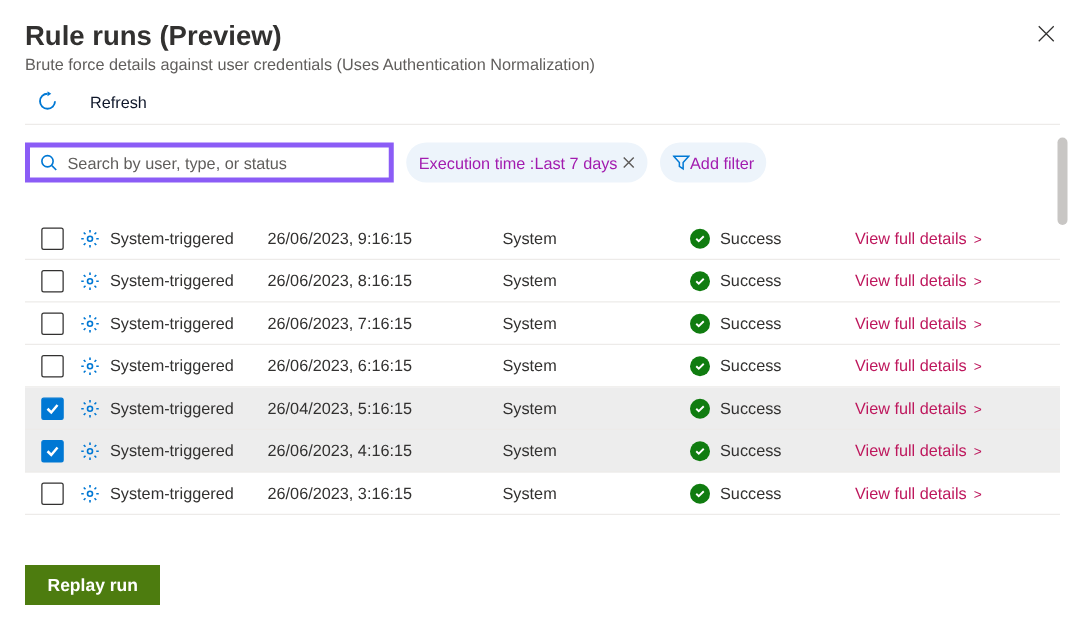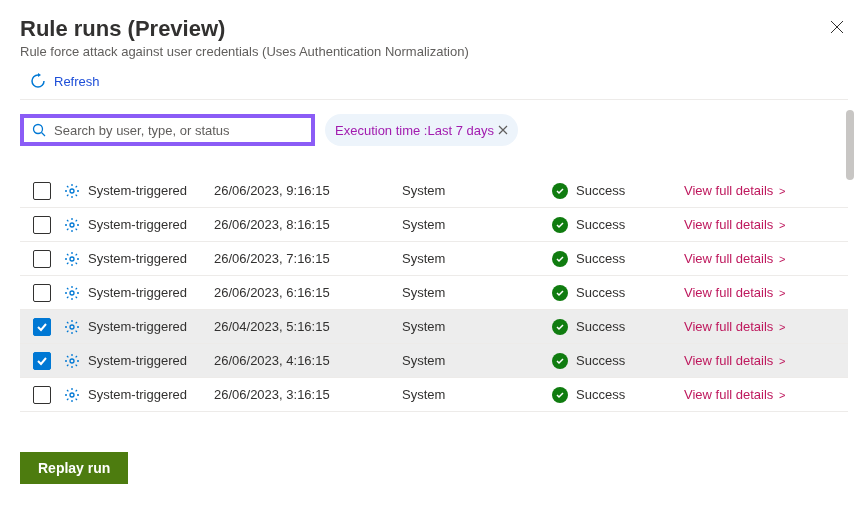--- a/index.html
+++ b/index.html
@@ -19,21 +19,21 @@
     .subtitle { font-size: 13px; color: #605e5c; margin-top: 2px; }
     .close-btn { cursor: pointer; padding: 4px; }
     .refresh-row {
       display: flex;
       align-items: center;
       gap: 8px;
       padding: 14px 0 10px 10px;
       border-bottom: 1px solid #edebe9;
       cursor: pointer;
     }
-    .refresh-row span { font-size: 13px; color: #1d4ed8; }
+    .refresh-row span { font-size: 13px; color: #0f172a; margin-left: 18px; }
     .filter-row {
       display: flex;
       align-items: center;
       gap: 10px;
       padding: 14px 0 0 0;
     }
     .search-wrap {
       display: flex;
       align-items: center;
       border: 4px solid #8b5cf6;
@@ -133,21 +133,21 @@
       display: flex; align-items: center; justify-content: center;
     }
   </style>
 </head>
 <body>
 
 <div class="panel">
   <div class="header">
     <div>
       <div class="title">Rule runs (Preview)</div>
-      <div class="subtitle">Rule force attack against user credentials (Uses Authentication Normalization)</div>
+      <div class="subtitle">Brute force details against user credentials (Uses Authentication Normalization)</div>
     </div>
     <div class="close-btn">
       <svg width="14" height="14" viewBox="0 0 14 14">
           <path d="M1 1 L13 13 M13 1 L1 13" stroke="#323130" stroke-width="1"></path>
         </svg>
     </div>
   </div>
 
   <div class="refresh-row">
     <svg width="16" height="16" viewBox="0 0 16 16">
@@ -167,20 +167,26 @@
     </div>
     <div class="pill">
       <span>Execution time :</span>
       <span class="bold">Last 7 days</span>
       <span class="xbtn">
         <svg width="10" height="10" viewBox="0 0 10 10">
             <path d="M1 1 L9 9 M9 1 L1 9" stroke="#605e5c" stroke-width="1.2"></path>
           </svg>
       </span>
     </div>
+    <div class="pill">
+      <svg width="14" height="14" viewBox="0 0 14 14">
+          <path d="M1 2 L13 2 L8.5 7 L8.5 12 L5.5 10 L5.5 7 Z" fill="none" stroke="#0078d4" stroke-width="1.2"></path>
+        </svg>
+      <span>Add filter</span>
+    </div>
   </div>
 
   <div class="table-area">
     <div id="rows-container">
         <div class="trow">
           <div class="col-cb">
             <div class="cbox"></div>
           </div>
           <div class="col-type">
             <span class="gear-icon">

